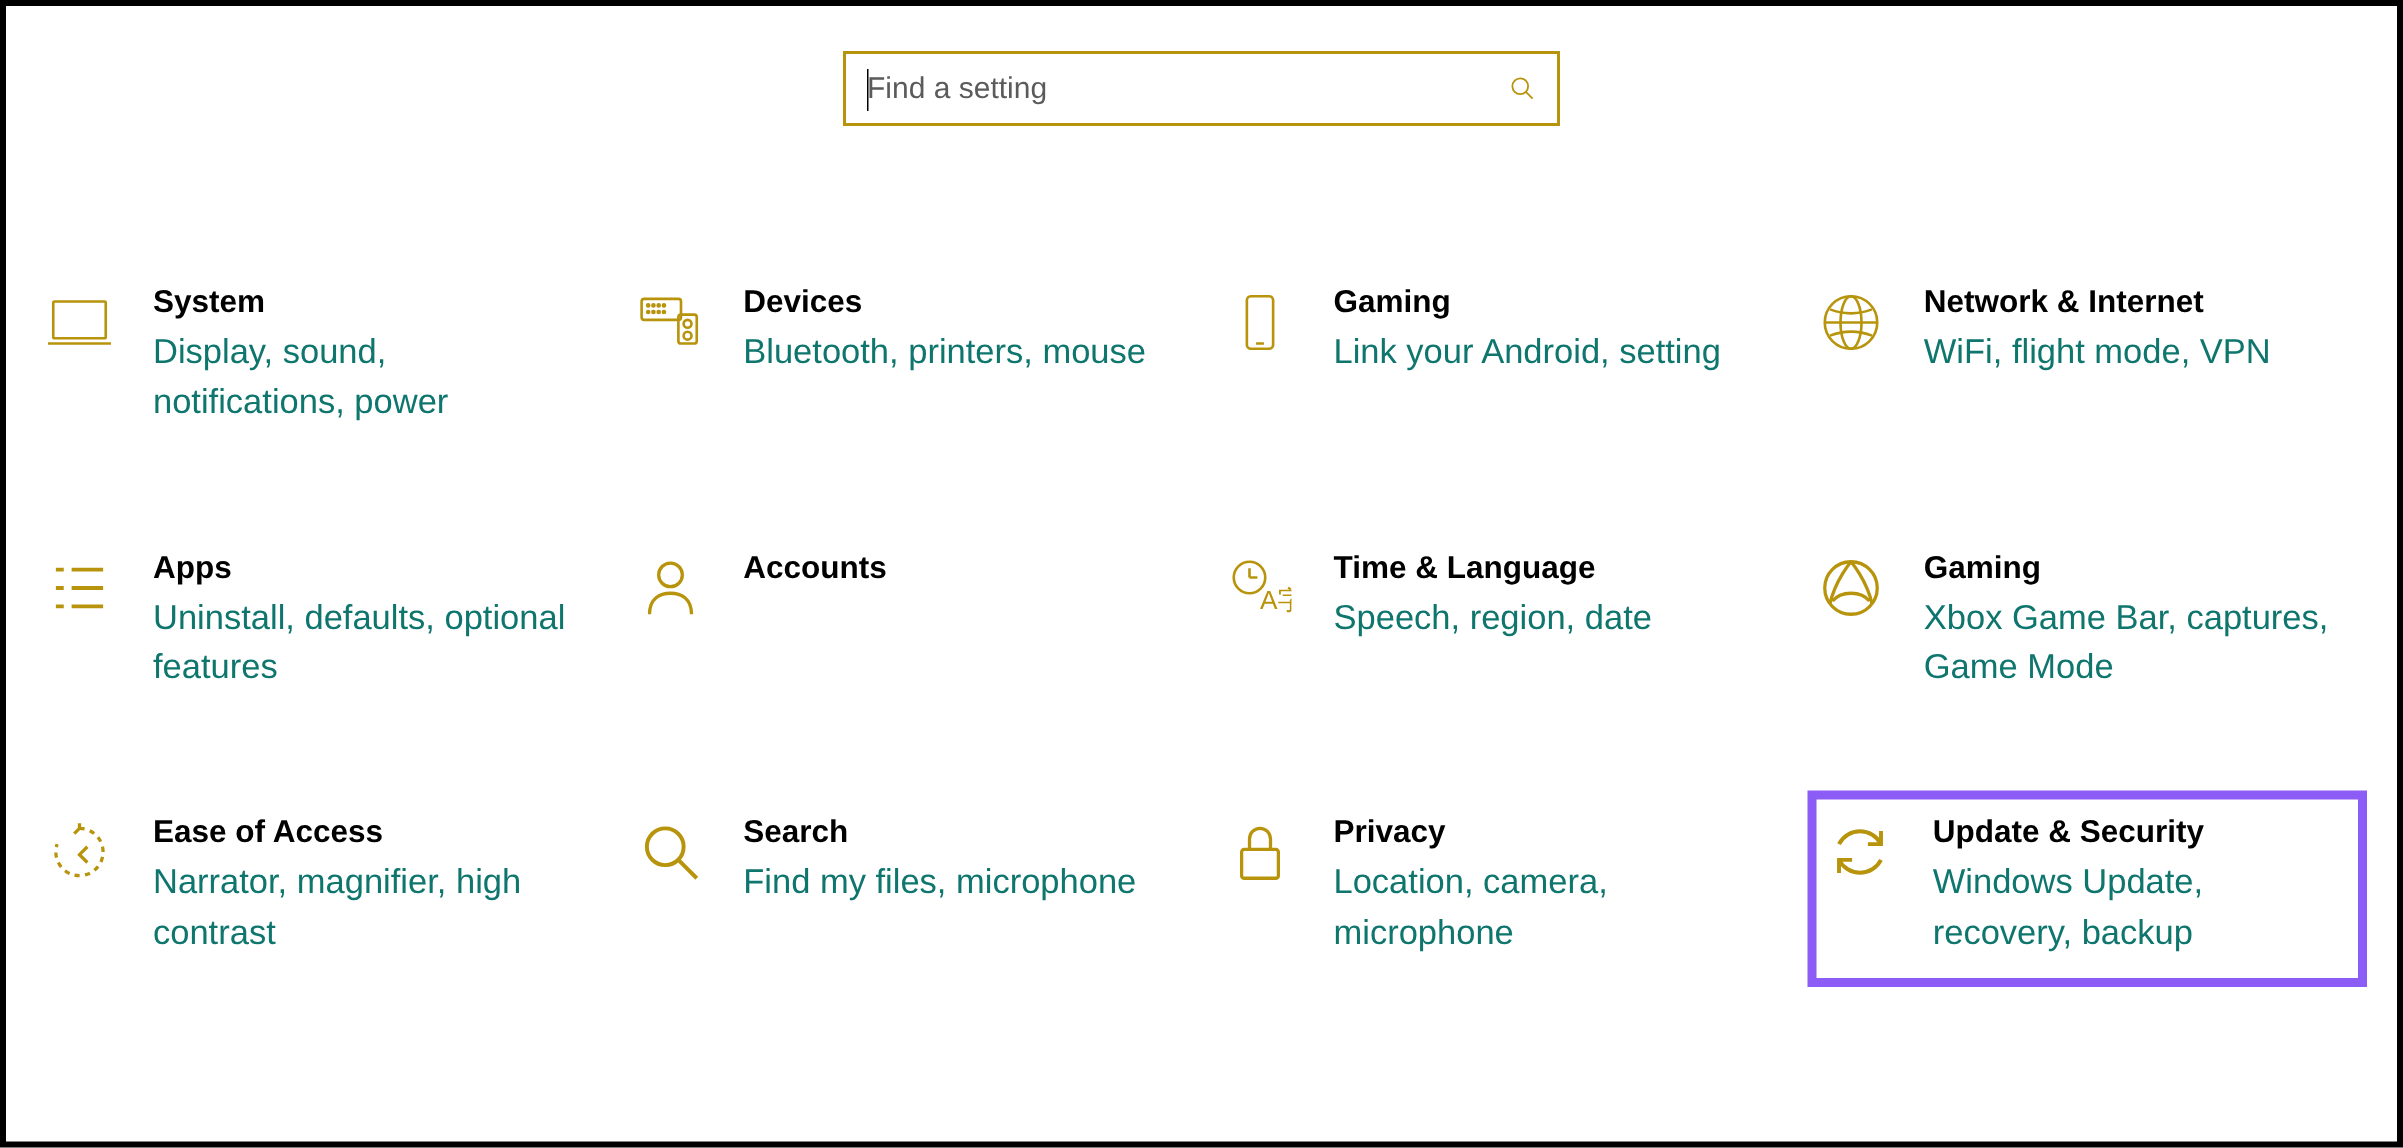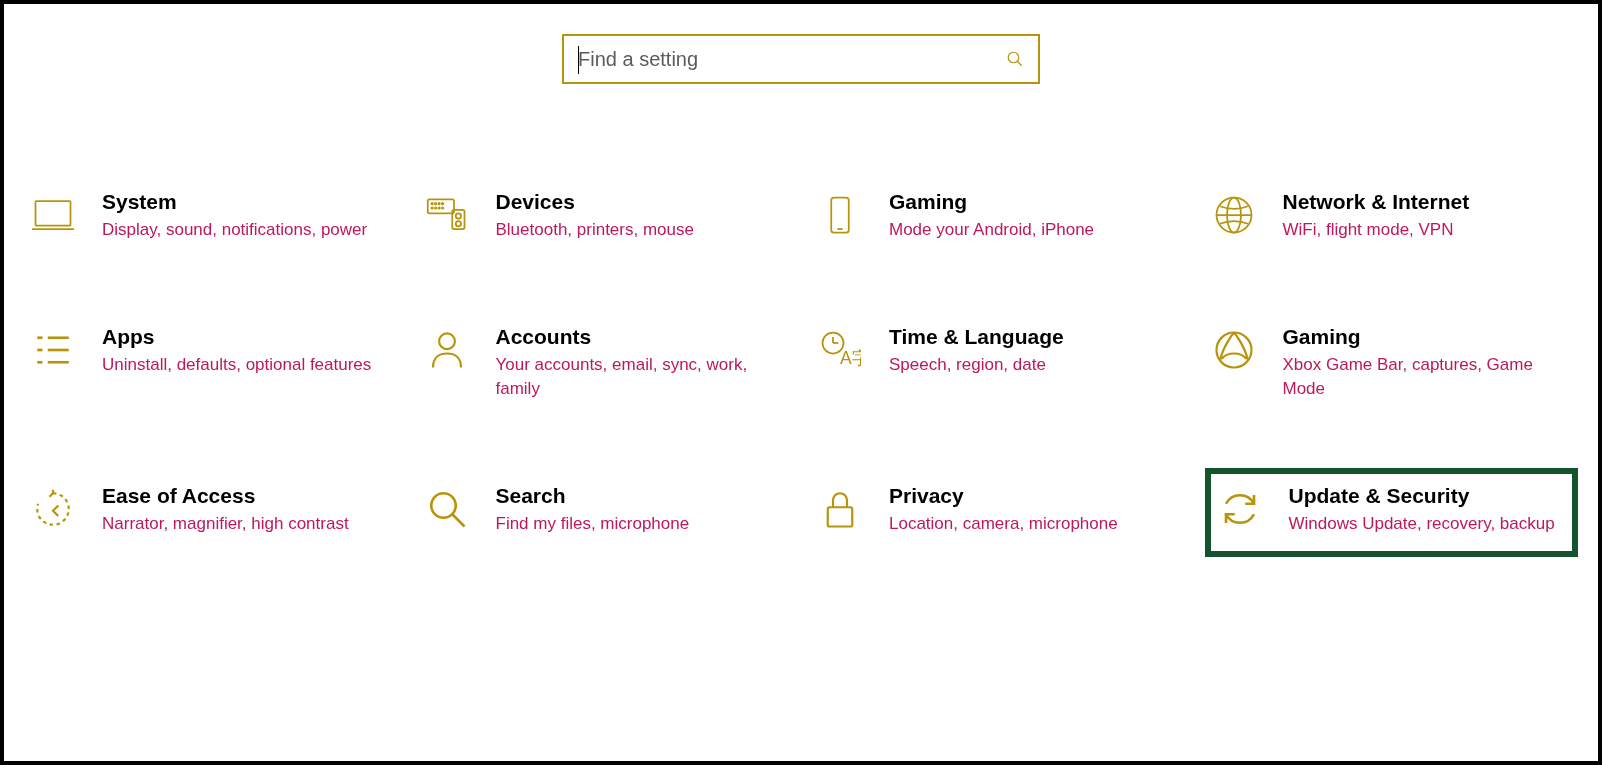--- a/index.html
+++ b/index.html
@@ -56,40 +56,40 @@
       row-gap: 70px;
     }
     .tile {
       display: flex;
       align-items: flex-start;
       gap: 28px;
       padding: 6px 8px;
       cursor: pointer;
     }
     .tile.highlighted {
-      border: 6px solid #14532d;
+      border: 6px solid #8b5cf6;
       padding: 10px 8px 14px 8px;
       margin-top: -10px;
     }
     .tile-icon {
       width: 42px;
       height: 42px;
       flex-shrink: 0;
       margin-top: 4px;
     }
     .tile-text { flex: 1; }
     .tile-title {
       font-size: 21px;
       color: #000;
       font-weight: 700;
       margin-bottom: 4px;
     }
     .tile-desc {
-      font-size: 17px;
-      color: #be185d;
+      font-size: 23px;
+      color: #0f766e;
       line-height: 1.45;
     }
     svg { display: block; }
   </style>
 </head>
 <body>
 
 <div class="search-wrap">
   <div class="search-box">
     <span class="caret"></span>
@@ -143,21 +143,21 @@
 
   <div class="tile">
     <span class="tile-icon">
       <svg viewBox="0 0 48 48" fill="none" stroke="#b7940b" stroke-width="2">
         <rect x="14" y="4" width="20" height="40" rx="3"></rect>
           <line x1="21" y1="40" x2="27" y2="40"></line>
       </svg>
     </span>
     <div class="tile-text">
       <div class="tile-title">Gaming</div>
-      <div class="tile-desc">Mode your Android, iPhone</div>
+      <div class="tile-desc">Link your Android, setting</div>
     </div>
   </div>
 
   <div class="tile">
     <span class="tile-icon">
       <svg viewBox="0 0 48 48" fill="none" stroke="#b7940b" stroke-width="2">
         <circle cx="24" cy="24" r="20"></circle>
         <ellipse cx="24" cy="24" rx="8" ry="20"></ellipse>
         <line x1="4" y1="24" x2="44" y2="24"></line>
         <path d="M8 14 Q24 20 40 14"></path>
@@ -190,21 +190,20 @@
 
   <div class="tile">
     <span class="tile-icon">
       <svg viewBox="0 0 48 48" fill="none" stroke="#b7940b" stroke-width="2.5">
         <circle cx="24" cy="14" r="9"></circle>
         <path d="M8 44 C8 32 16 28 24 28 C32 28 40 32 40 44"></path>
       </svg>
     </span>
     <div class="tile-text">
       <div class="tile-title">Accounts</div>
-      <div class="tile-desc">Your accounts, email, sync, work, family</div>
     </div>
   </div>
 
   <div class="tile">
     <span class="tile-icon">
       <svg viewBox="0 0 48 48" fill="none" stroke="#b7940b" stroke-width="2">
         <circle cx="16" cy="16" r="12"></circle>
         <line x1="16" y1="16" x2="16" y2="9"></line>
           <line x1="16" y1="16" x2="22" y2="16"></line>
         <text x="24" y="40" font-size="20" fill="#b7940b" stroke="none" font-family="sans-serif">A字</text>

